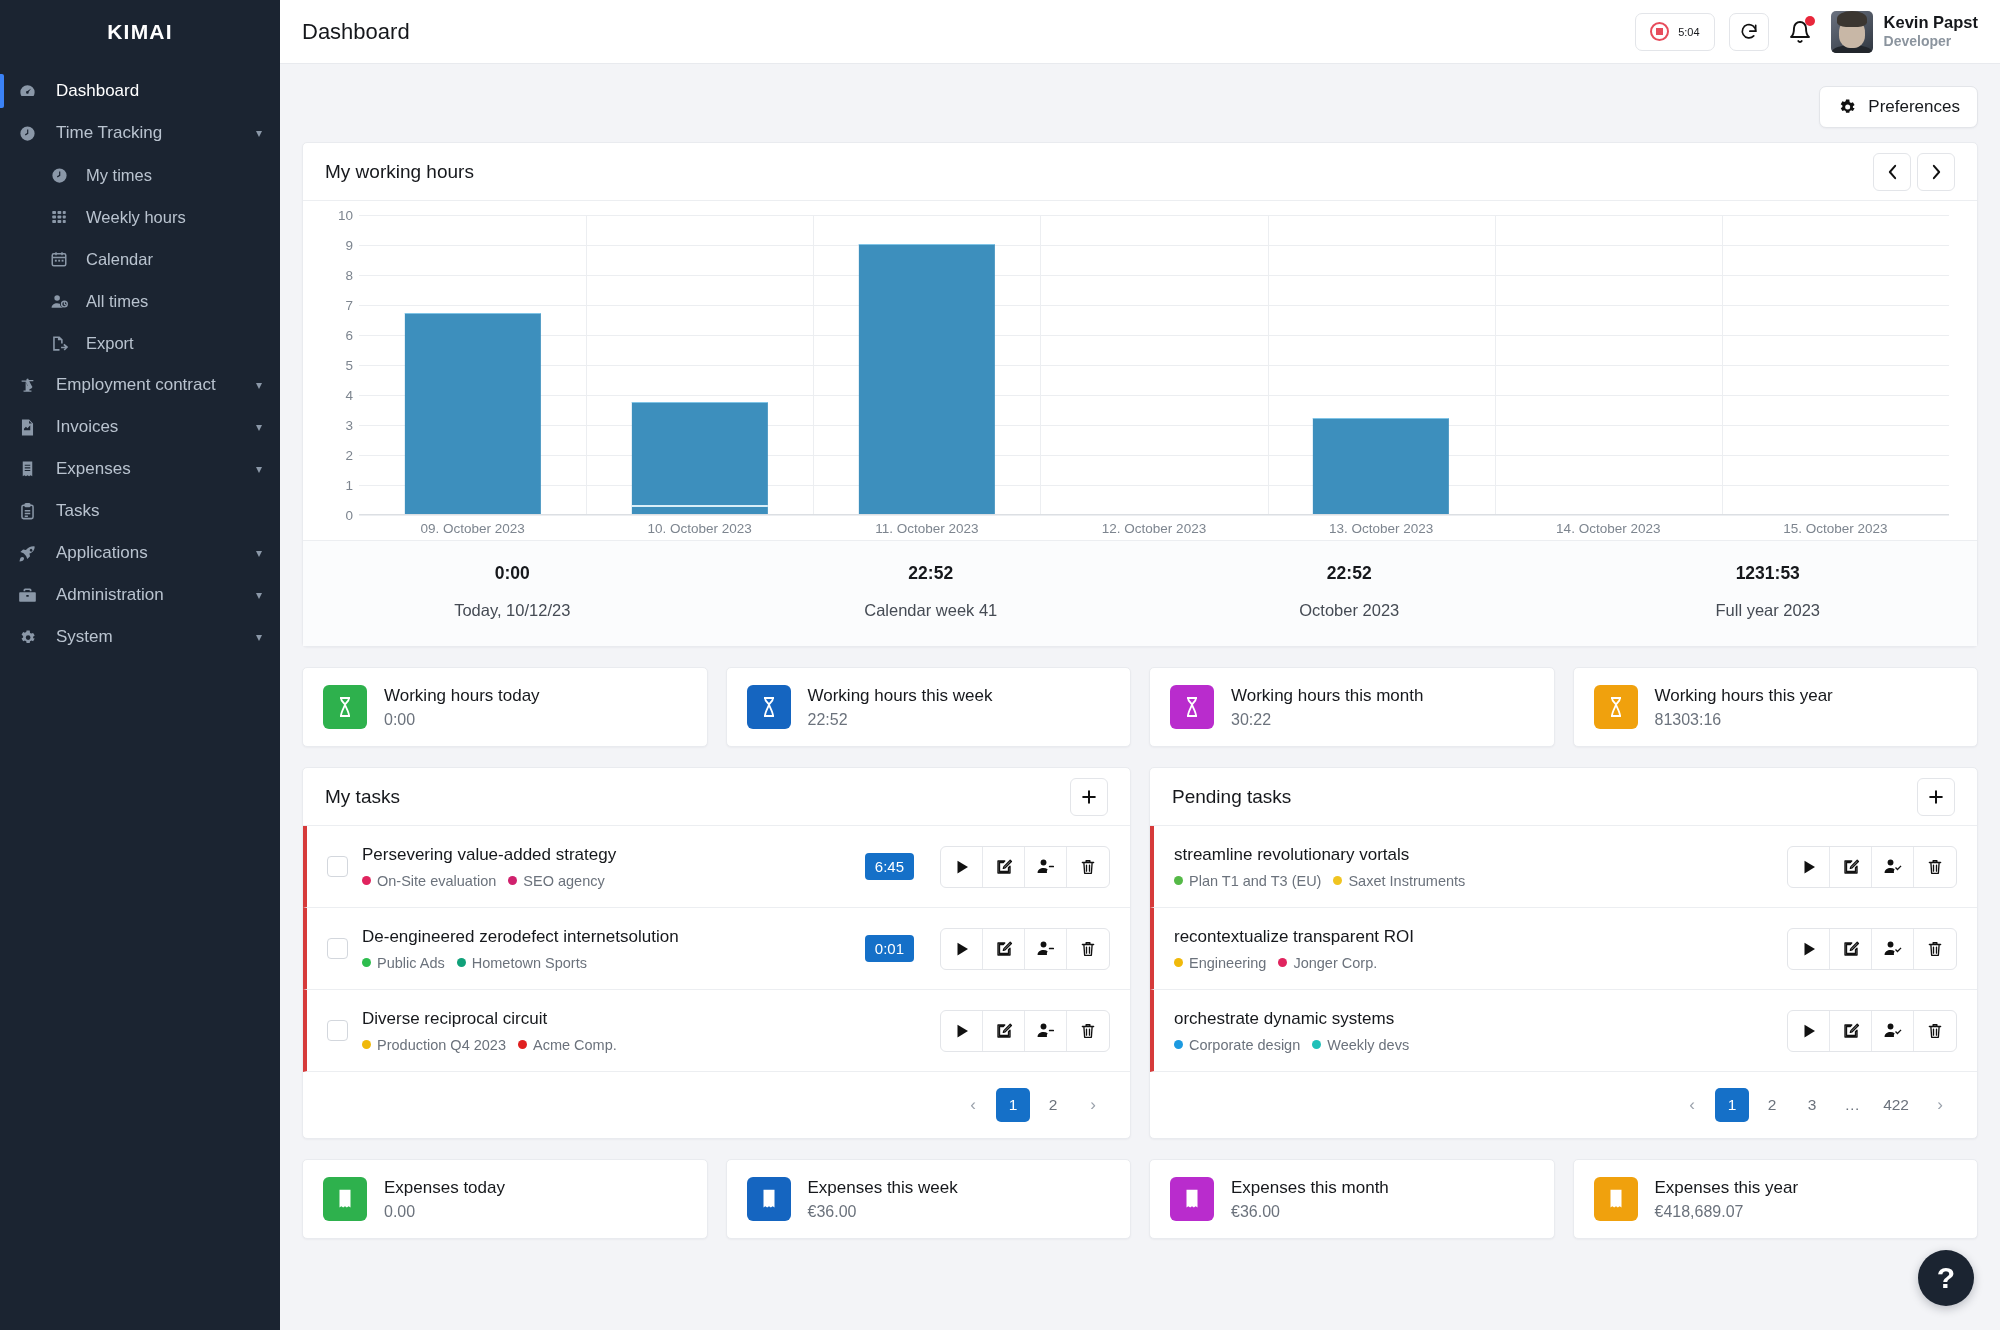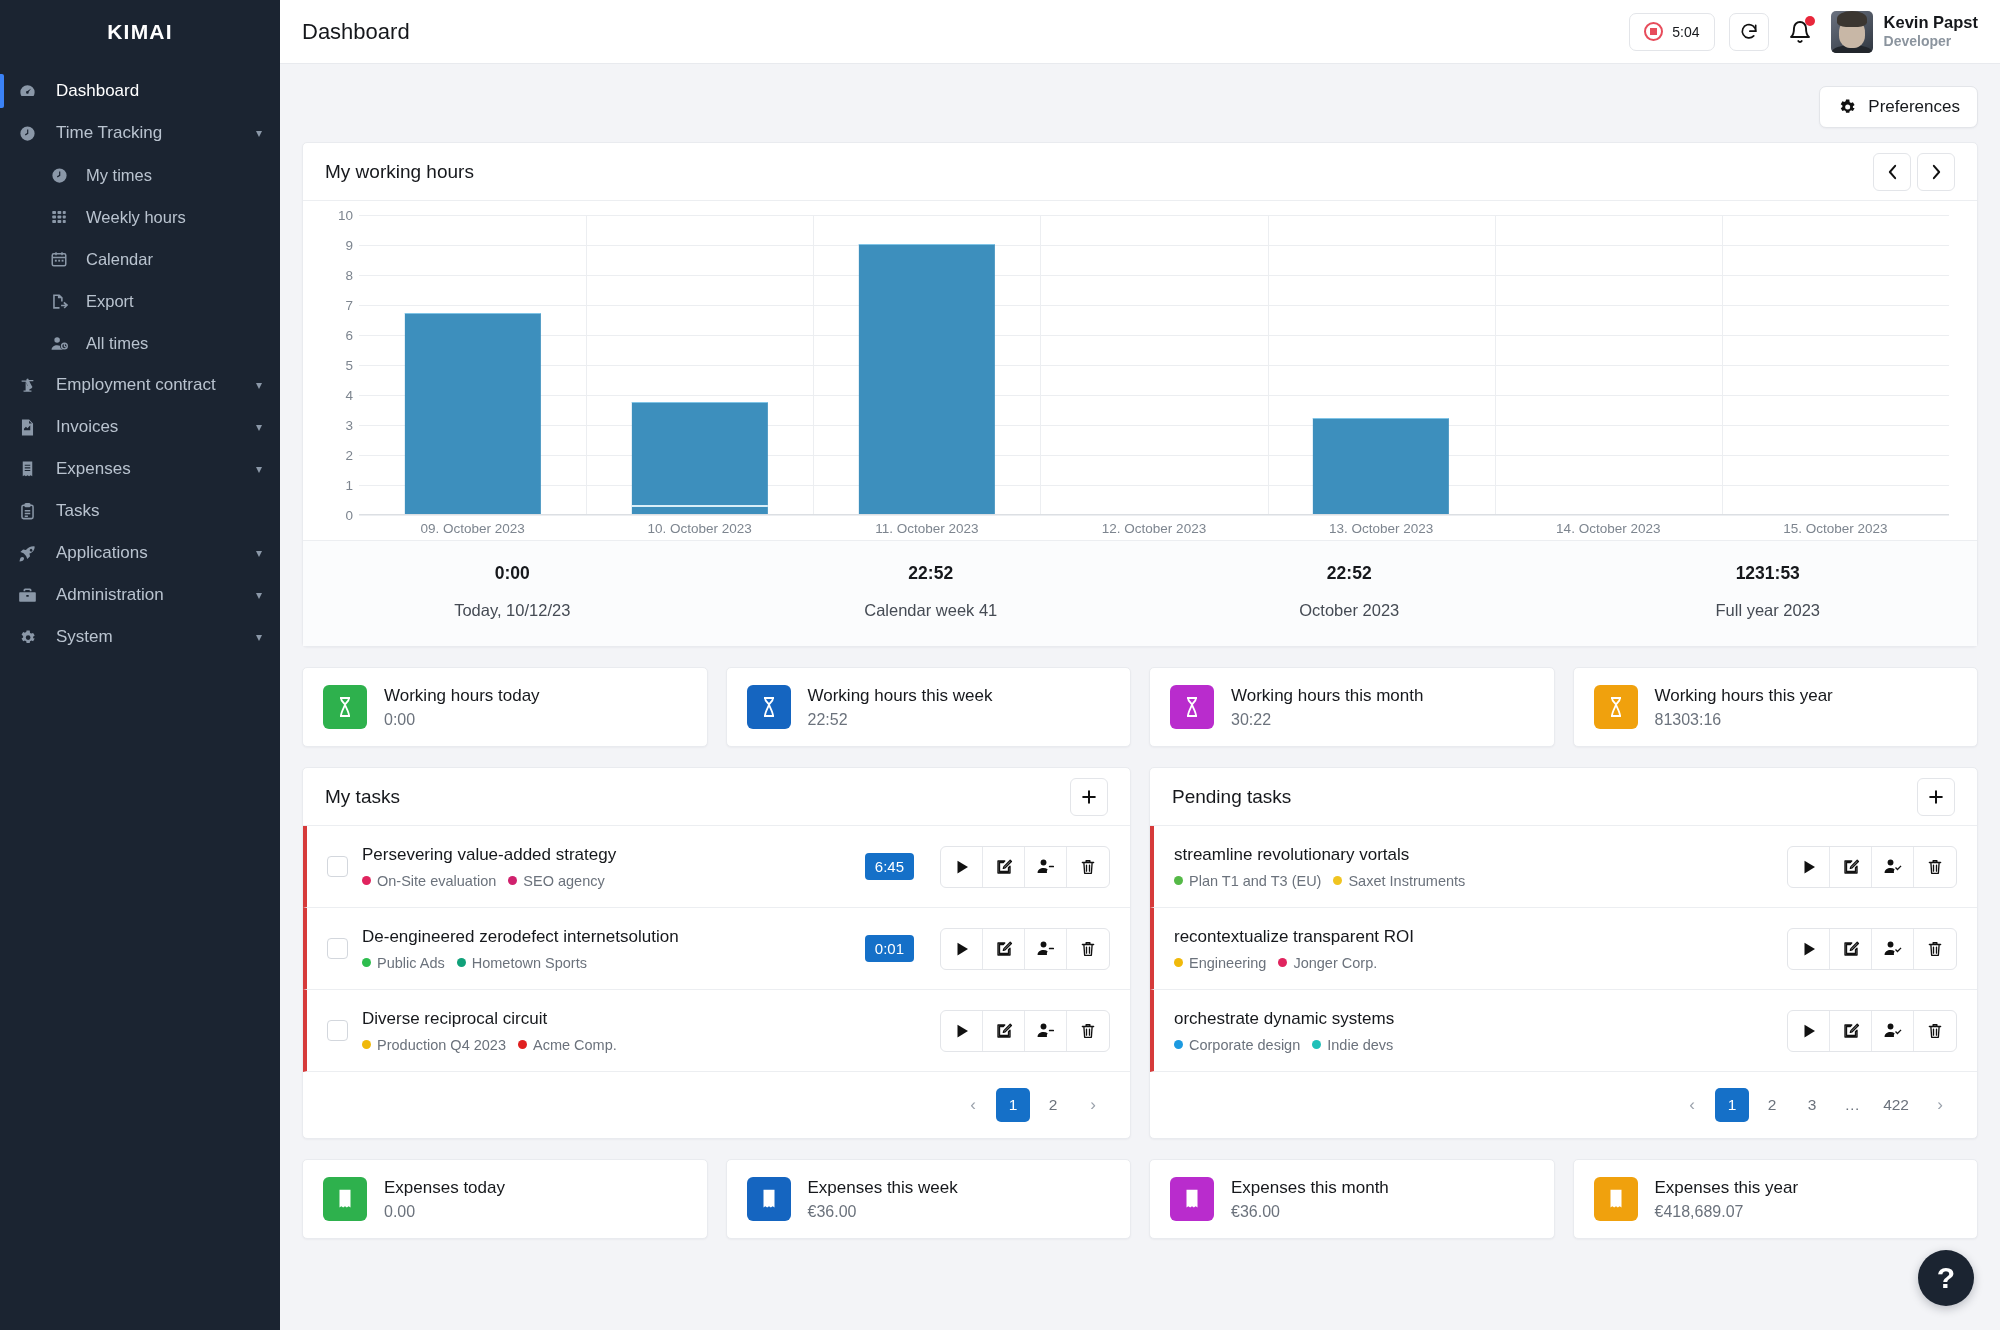--- a/index.html
+++ b/index.html
@@ -52,21 +52,21 @@
   .topbar {
     height: 64px; flex: 0 0 64px; background: #ffffff;
     display: flex; align-items: center; padding: 0 22px 0 22px;
     border-bottom: 1px solid #e8eaee;
   }
   .page-title { font-size: 22px; color: #16181c; font-weight: 400; }
   .topbar-right { margin-left: auto; display: flex; align-items: center; gap: 14px; }
   .pill-btn {
     height: 38px; border: 1px solid #e3e5e9; border-radius: 7px; background: #fff;
     display: flex; align-items: center; gap: 9px; padding: 0 14px;
-    font-size: 14px; color: #16181c; cursor: pointer;
+    font-size: 11px; color: #16181c; cursor: pointer;
   }
   .rec-dot {
     width: 19px; height: 19px; border-radius: 50%; border: 2px solid #e74c5b;
     display: inline-flex; align-items: center; justify-content: center;
   }
   .rec-dot i { width: 7px; height: 7px; background: #e74c5b; display: block; }
   .icon-btn {
     width: 40px; height: 38px; border: 1px solid #e3e5e9; border-radius: 7px;
     background: #fff; display: flex; align-items: center; justify-content: center;
     cursor: pointer;
@@ -281,36 +281,36 @@
               <rect x="6.5" y="13" width="2.5" height="2.5" fill="currentColor" stroke="none"></rect>
               <rect x="11" y="13" width="2.5" height="2.5" fill="currentColor" stroke="none"></rect>
               <rect x="15.5" y="13" width="2.5" height="2.5" fill="currentColor" stroke="none"></rect>
             </svg>
           </span>
           <span class="nav-label">Calendar</span>
         </div>
         <div class="nav-item sub">
           <span class="ic">
             <svg width="19" height="19" viewBox="0 0 24 24" fill="currentColor">
-              <path d="M4 3h8l4 4v5h-2V8h-4V5H6v14h6v2H4z"></path>
-              <path d="M14 16h5l-2.2-2.2 1.4-1.4L23 16.4l-4.4 4.4-1.4-1.4L19.3 18H14z"></path>
-            </svg>
-          </span>
-          <span class="nav-label">Export</span>
-        </div>
-        <div class="nav-item sub">
-          <span class="ic">
-            <svg width="19" height="19" viewBox="0 0 24 24" fill="currentColor">
               <circle cx="9" cy="7.5" r="3.5"></circle>
               <path d="M2 20c0-3.6 3.1-5.8 7-5.8 1.3 0 2.5.2 3.5.7A5.5 5.5 0 0 0 17 20z"></path>
               <circle cx="18.2" cy="15.2" r="3.6" fill="none" stroke="currentColor" stroke-width="1.8"></circle>
               <path d="M18.2 13.4v2l1.4.9" fill="none" stroke="currentColor" stroke-width="1.6" stroke-linecap="round"></path>
             </svg>
           </span>
           <span class="nav-label">All times</span>
+        </div>
+        <div class="nav-item sub">
+          <span class="ic">
+            <svg width="19" height="19" viewBox="0 0 24 24" fill="currentColor">
+              <path d="M4 3h8l4 4v5h-2V8h-4V5H6v14h6v2H4z"></path>
+              <path d="M14 16h5l-2.2-2.2 1.4-1.4L23 16.4l-4.4 4.4-1.4-1.4L19.3 18H14z"></path>
+            </svg>
+          </span>
+          <span class="nav-label">Export</span>
         </div>
         <div class="nav-item">
           <span class="ic">
             <svg width="19" height="19" viewBox="0 0 24 24" fill="currentColor">
               <path d="M12 3a1.4 1.4 0 0 1 1.4 1.4v.6h6v1.6h-5.2l3.6 6.8h.4c0 1.8-1.6 3.2-3.6 3.2s-3.6-1.4-3.6-3.2h.4l3-5.7v10.7H17V20H7v-1.6h2.6V7.7l3 5.7h.4c0 .1 0 .1 0 0l-3.3-6.2H4.6V5.6h6v-.6c0-.8.6-1.4 1.4-1.4z"></path>
             </svg>
           </span>
           <span class="nav-label">Employment contract</span>
           <span class="chev">▾</span>
         </div>
@@ -861,21 +861,21 @@
               <div class="task-row">
                 <div class="task-main">
                   <div class="task-name">orchestrate dynamic systems</div>
                   <div class="task-meta">
                     <span>
                       <i class="dot" style="background:#1c9ae0"></i>
                       <em style="font-style:normal">Corporate design</em>
                     </span>
                     <span>
                       <i class="dot" style="background:#20c0b8"></i>
-                      <em style="font-style:normal">Indie devs</em>
+                      <em style="font-style:normal">Weekly devs</em>
                     </span>
                   </div>
                 </div>
                 <div class="btn-group">
                   <div class="gb">
                     <span>
                       <svg width="18" height="18" viewBox="0 0 24 24" fill="#111">
                         <path d="M6 3.5 20 12 6 20.5z"></path>
                       </svg>
                     </span>

